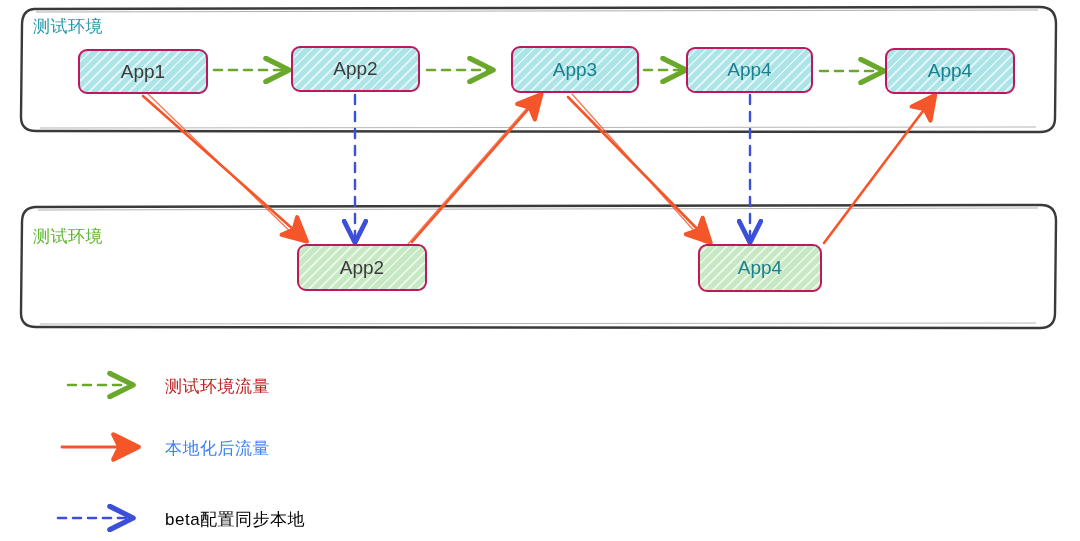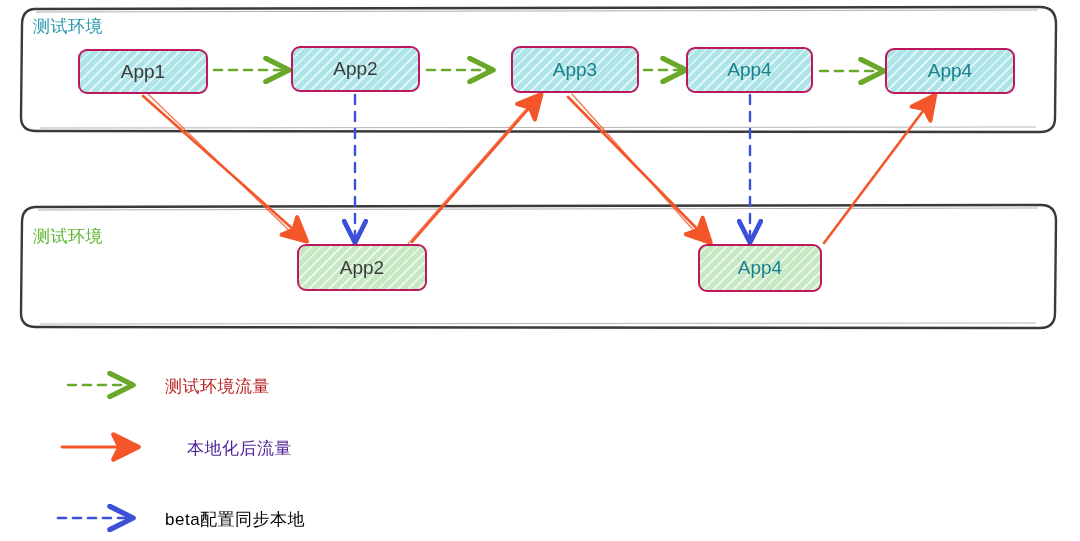--- a/index.html
+++ b/index.html
@@ -149,14 +149,14 @@
 </div>
 
 <div class="node green" style="left:297px; top:244px; width:130px; height:47px; color:#3b3b3b;">
   <span>App2</span>
 </div>
 <div class="node green" style="left:698px; top:244px; width:124px; height:48px; color:#18808f;">
   <span>App4</span>
 </div>
 
 <div class="legend-text" style="left:165px; top:375px; color:#b91c1c;">测试环境流量</div>
-<div class="legend-text" style="left:165px; top:437px; color:#4c1d95;margin-left:22px;">本地化后流量</div>
+<div class="legend-text" style="left:165px; top:437px; color:#3b82f6;">本地化后流量</div>
 <div class="legend-text" style="left:165px; top:508px; color:#000000;">beta配置同步本地</div>
 
 </body></html>

